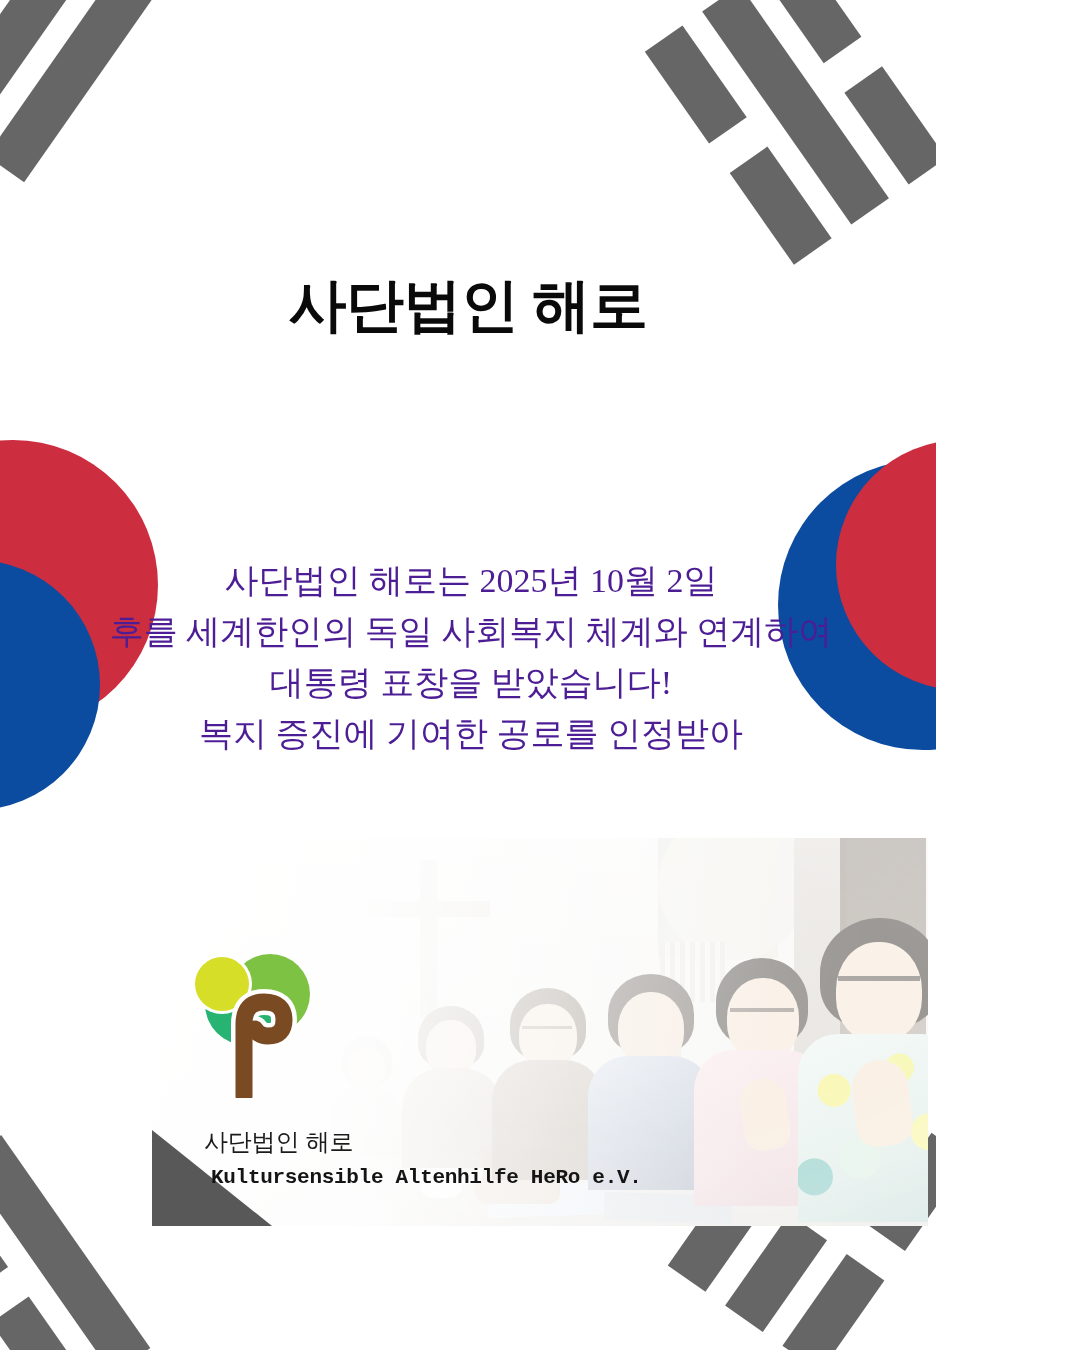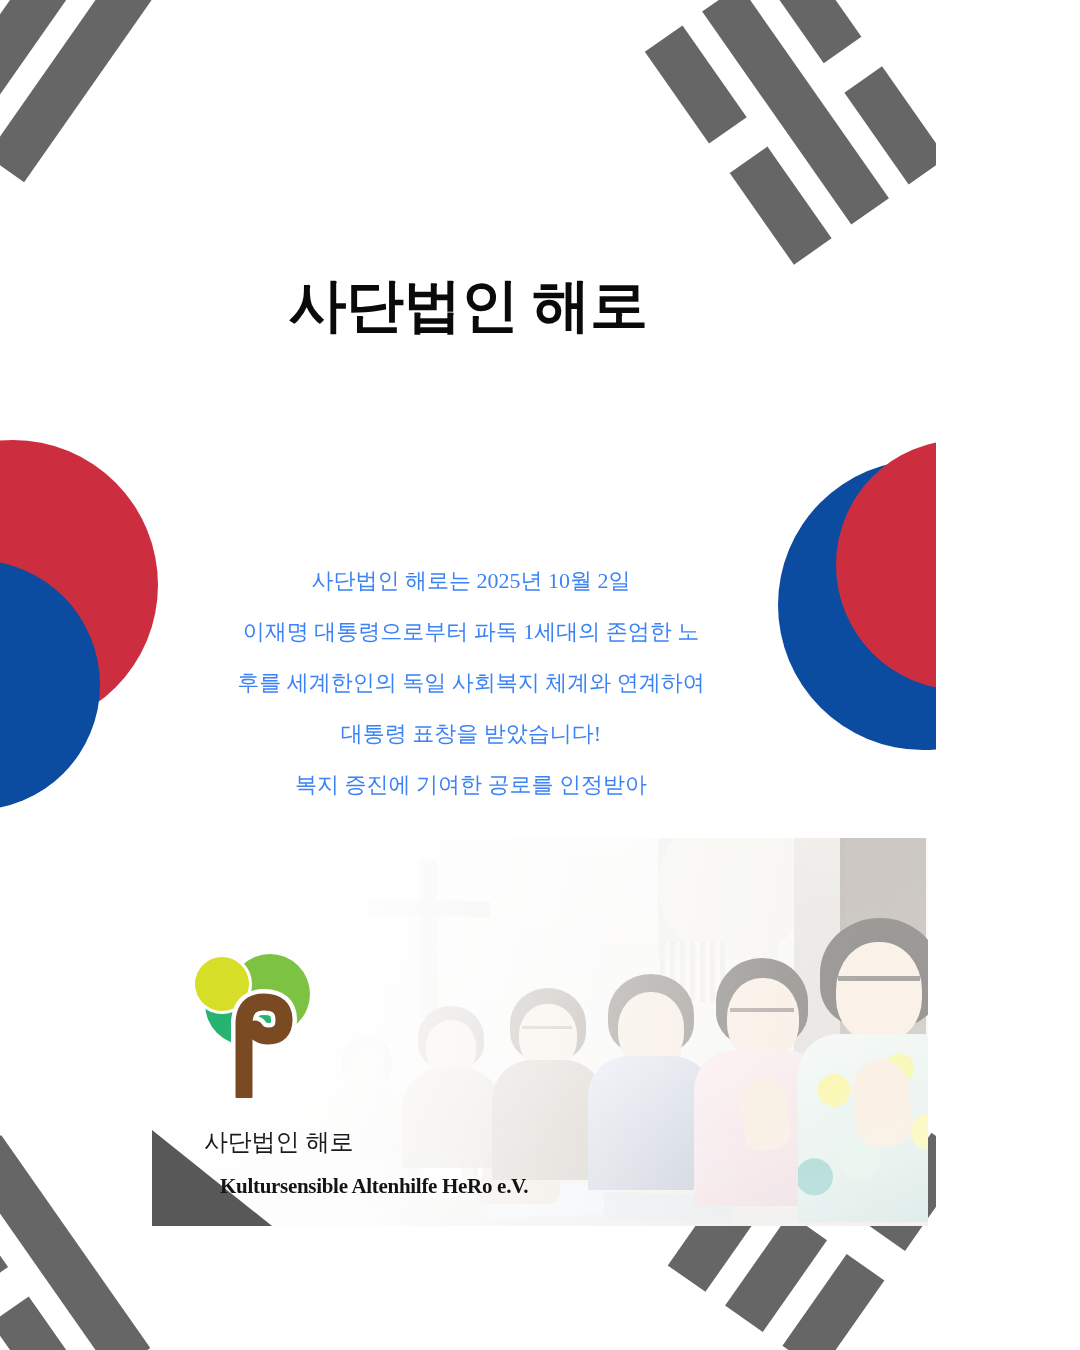--- a/index.html
+++ b/index.html
@@ -43,24 +43,24 @@
     line-height:76px;
     letter-spacing:-0.5px;
     z-index:5;
   }
   .headline .ln{display:block;white-space:nowrap;}
 
   
   .body-copy{
     position:absolute;left:0;right:0;top:555px;
     text-align:center;
-    color:#3b82f6;
+    color:#4c1d95;
     font-family:"Liberation Serif","DejaVu Serif",serif;
     font-weight:400;
-    font-size:22px;
+    font-size:34px;
     line-height:51px;
     z-index:5;
     padding-left:6px;
   }
   .body-copy .ln{display:block;white-space:nowrap;}
 
   
   .photo-card{
     position:absolute;left:152px;top:838px;
     width:776px;height:388px;
@@ -180,21 +180,21 @@
   .wedge{position:absolute;left:0;bottom:0;width:120px;height:96px;
     background:#4f4f4f;
     clip-path:polygon(0 0,0 100%,100% 100%);opacity:.95;}
 
   
   .logo{position:absolute;left:30px;top:108px;width:132px;height:152px;z-index:3;}
   .logo-caption{position:absolute;left:52px;top:288px;z-index:3;}
   .cap-ko{font-size:24px;font-weight:400;color:#1b1b1b;letter-spacing:-0.2px;
     font-family:"Liberation Sans","DejaVu Sans",sans-serif;margin:0 0 8px 0;}
   .cap-de{font-size:21px;font-weight:700;color:#141414;letter-spacing:-0.3px;
-    font-family:Liberation Serif, serif;margin:16px;}
+    font-family:Liberation Mono, monospace;margin:7px;}
 </style>
 </head>
 <body>
 
 <div class="stage">
 
   <div class="trigram tg-tl">
     <div class="bar" style="left:0px;top:0px;width:46px;height:260px;"></div>
     <div class="bar" style="left:70px;top:0px;width:46px;height:260px;"></div>
     <div class="bar" style="left:140px;top:0px;width:46px;height:260px;"></div>
@@ -233,21 +233,20 @@
     <div class="circ blue"></div>
     <div class="circ red"></div>
   </div>
 
   <div class="headline">
     <span class="ln">사단법인 해로</span>
   </div>
 
   <div class="body-copy">
     <span class="ln">사단법인 해로는 2025년 10월 2일</span>
-    <span class="ln">이재명 대통령으로부터 파독 1세대의 존엄한 노</span>
     <span class="ln">후를 세계한인의 독일 사회복지 체계와 연계하여</span>
     <span class="ln">대통령 표창을 받았습니다!</span>
     <span class="ln">복지 증진에 기여한 공로를 인정받아</span>
   </div>
 
   <div class="photo-card">
 
     <div class="photo-scene">
       <div class="wall"></div>
       <div class="curtain"></div>

